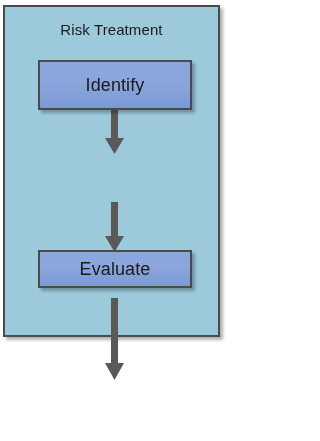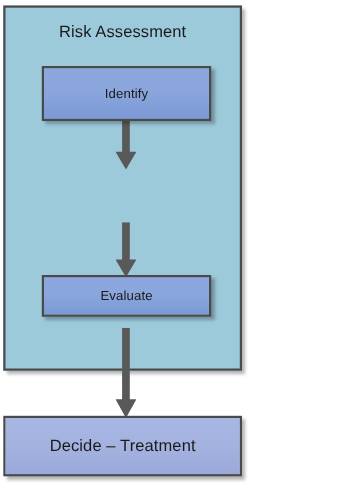--- a/index.html
+++ b/index.html
@@ -55,21 +55,21 @@
     box-sizing: border-box;
     border: 2px solid #4a4a4a;
     background: linear-gradient(to bottom, #8ba7dd 0%, #8aa6dc 45%, #7b99d6 100%);
     box-shadow: 3px 3px 3px rgba(0,0,0,0.28);
     display: flex;
     align-items: center;
     justify-content: center;
     z-index: 3;
   }
   .proc-box .proc-label {
-    font-size: 12px;
+    font-size: 18px;
     line-height: 17px;
     color: #1a1a1a;
     text-align: center;
     letter-spacing: 0.1px;
   }
   #box-identify { top: 60px; height: 50px; }
   #box-analyze  { top: 152px; height: 52px; }
   #box-evaluate { top: 250px; height: 38px; }
 
   
@@ -105,21 +105,21 @@
   #arrow-2 { left: 105px; top: 202px; width: 19px; height: 50px; }
   #arrow-3 { left: 105px; top: 298px; width: 19px; height: 82px; }
   .arrow svg { display: block; width: 100%; height: 100%; }
 </style>
 </head>
 <body>
 
 <div id="diagram">
 
   <div class="group-container">
-    <div class="group-title">Risk Assessment</div>
+    <div class="group-title">Risk Treatment</div>
   </div>
 
   <div class="proc-box" id="box-identify">
     <span class="proc-label">Identify</span>
   </div>
 
   <div class="arrow" id="arrow-1">
     <svg viewBox="0 0 19 46" preserveAspectRatio="none" aria-hidden="true">
       <polygon points="6,0 13,0 13,30 19,30 9.5,46 0,30 6,30" fill="#595959"></polygon>
     </svg>
@@ -135,17 +135,14 @@
   <div class="proc-box" id="box-evaluate">
     <span class="proc-label">Evaluate</span>
   </div>
 
   <div class="arrow" id="arrow-3">
     <svg viewBox="0 0 19 82" preserveAspectRatio="none" aria-hidden="true">
       <polygon points="6,0 13,0 13,65 19,65 9.5,82 0,65 6,65" fill="#595959"></polygon>
     </svg>
   </div>
 
-  <div class="term-box">
-    <span class="proc-label">Decide – Treatment</span>
-  </div>
 
 </div>
 
 </body></html>

